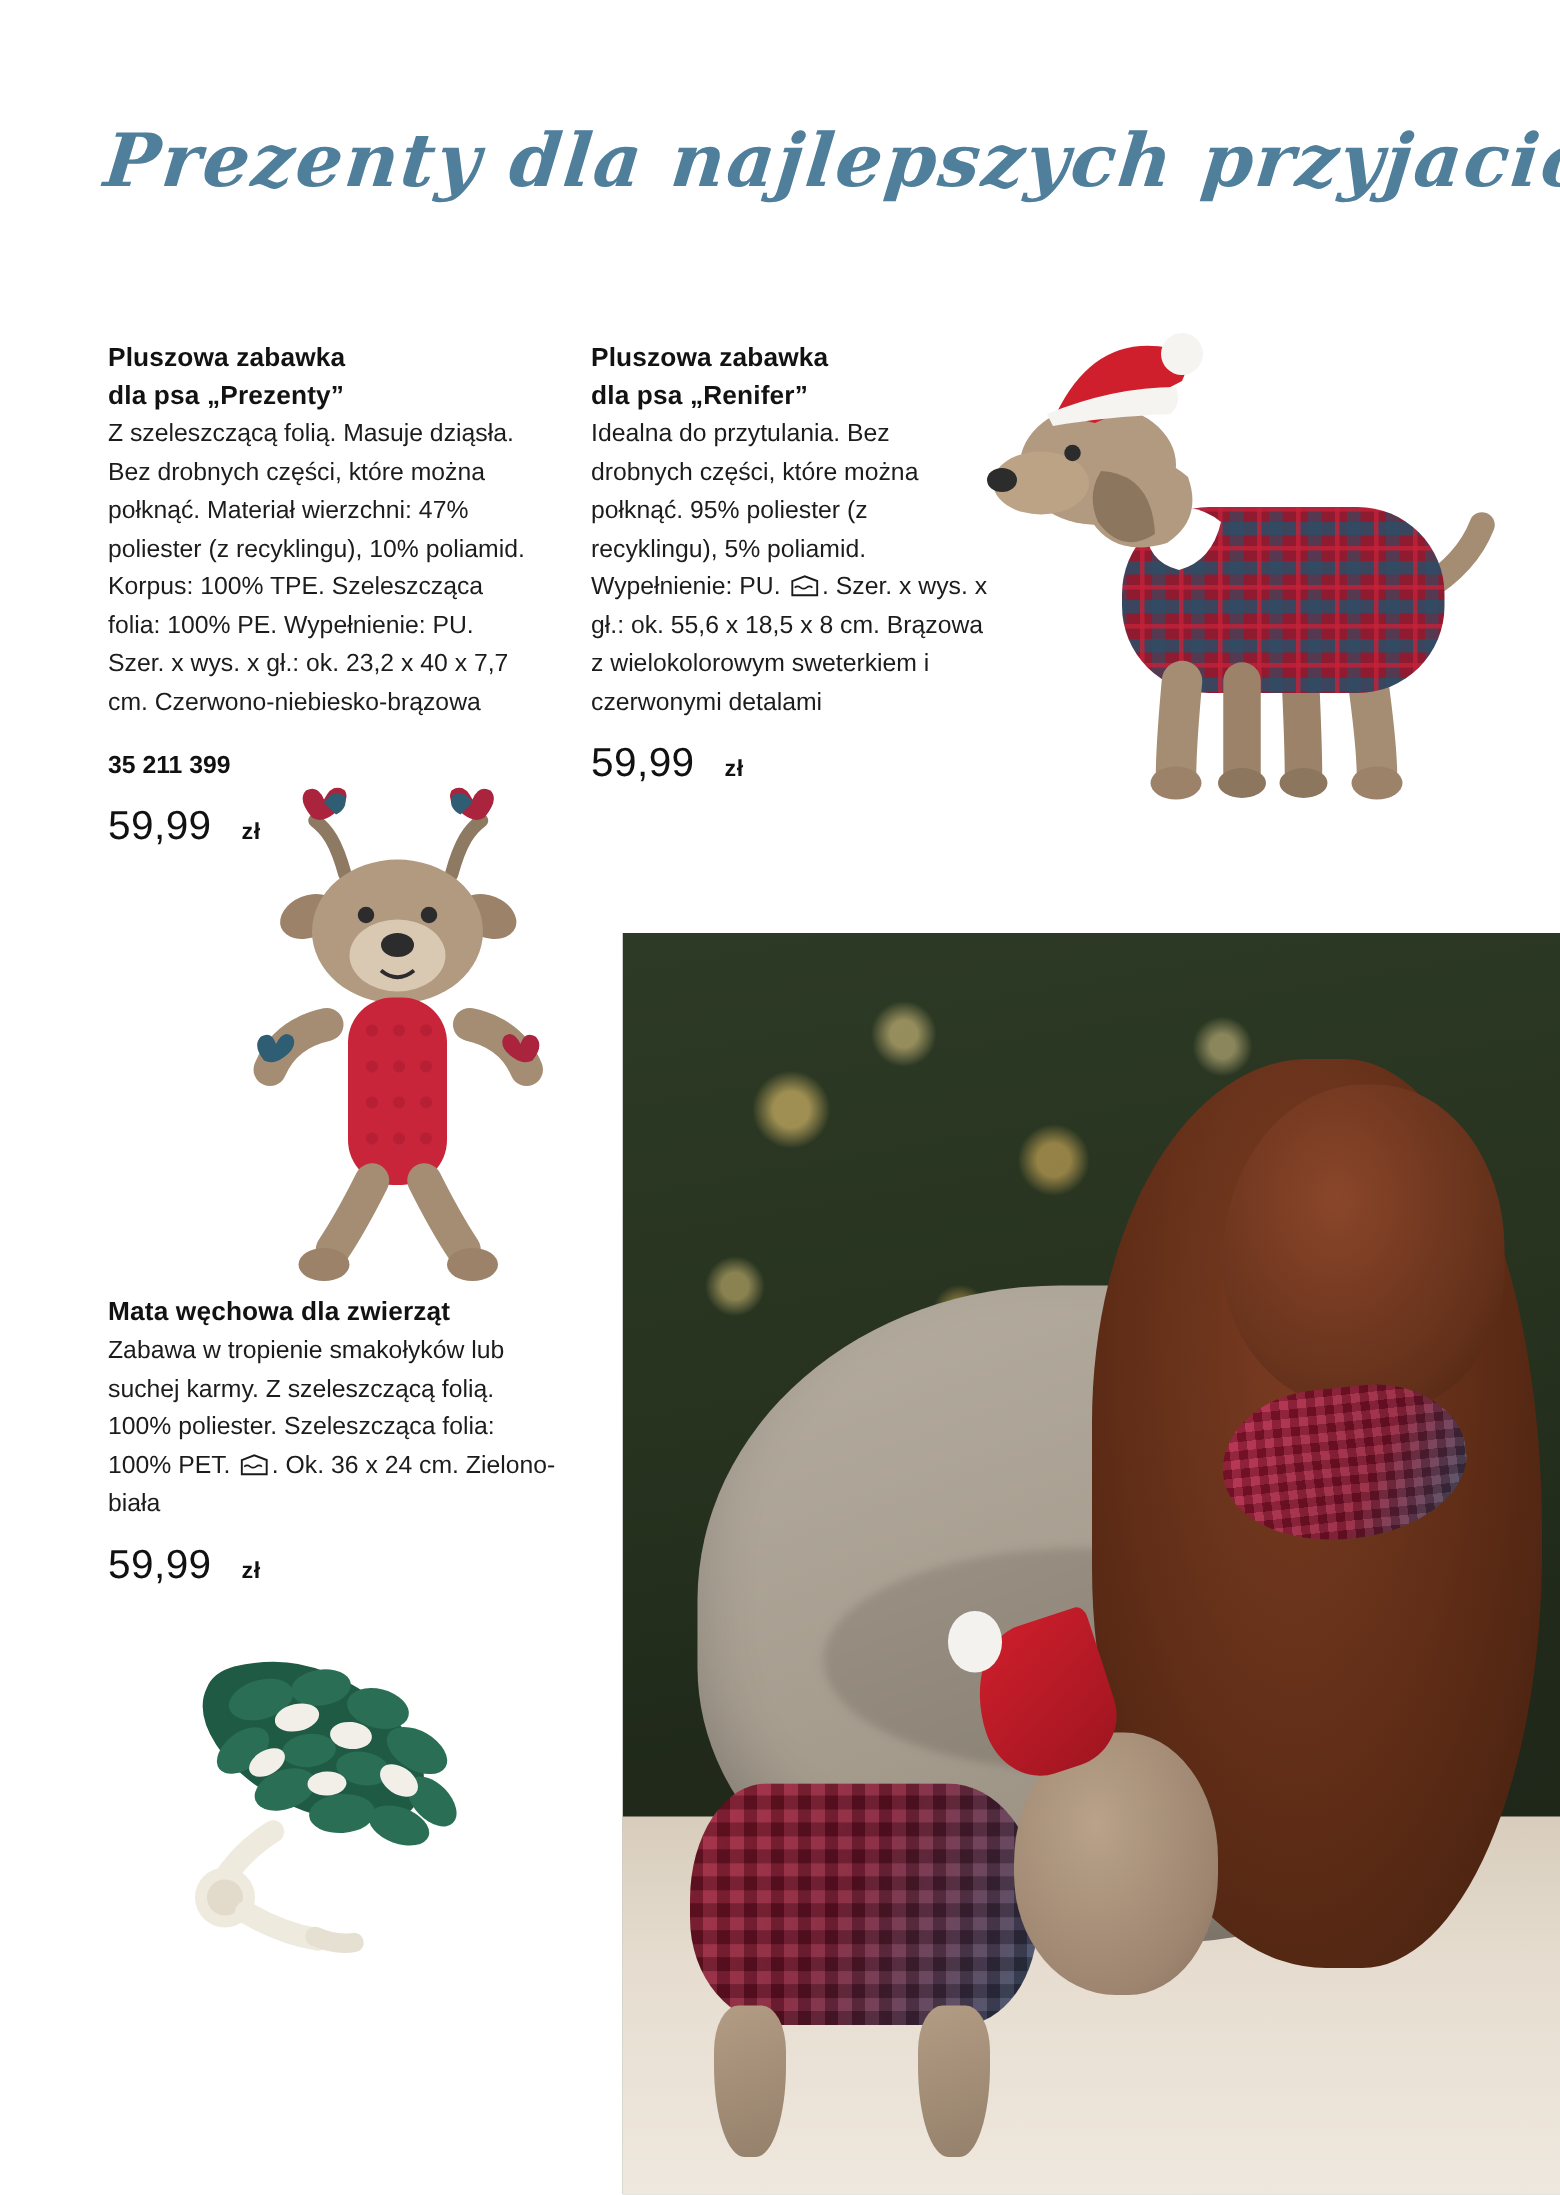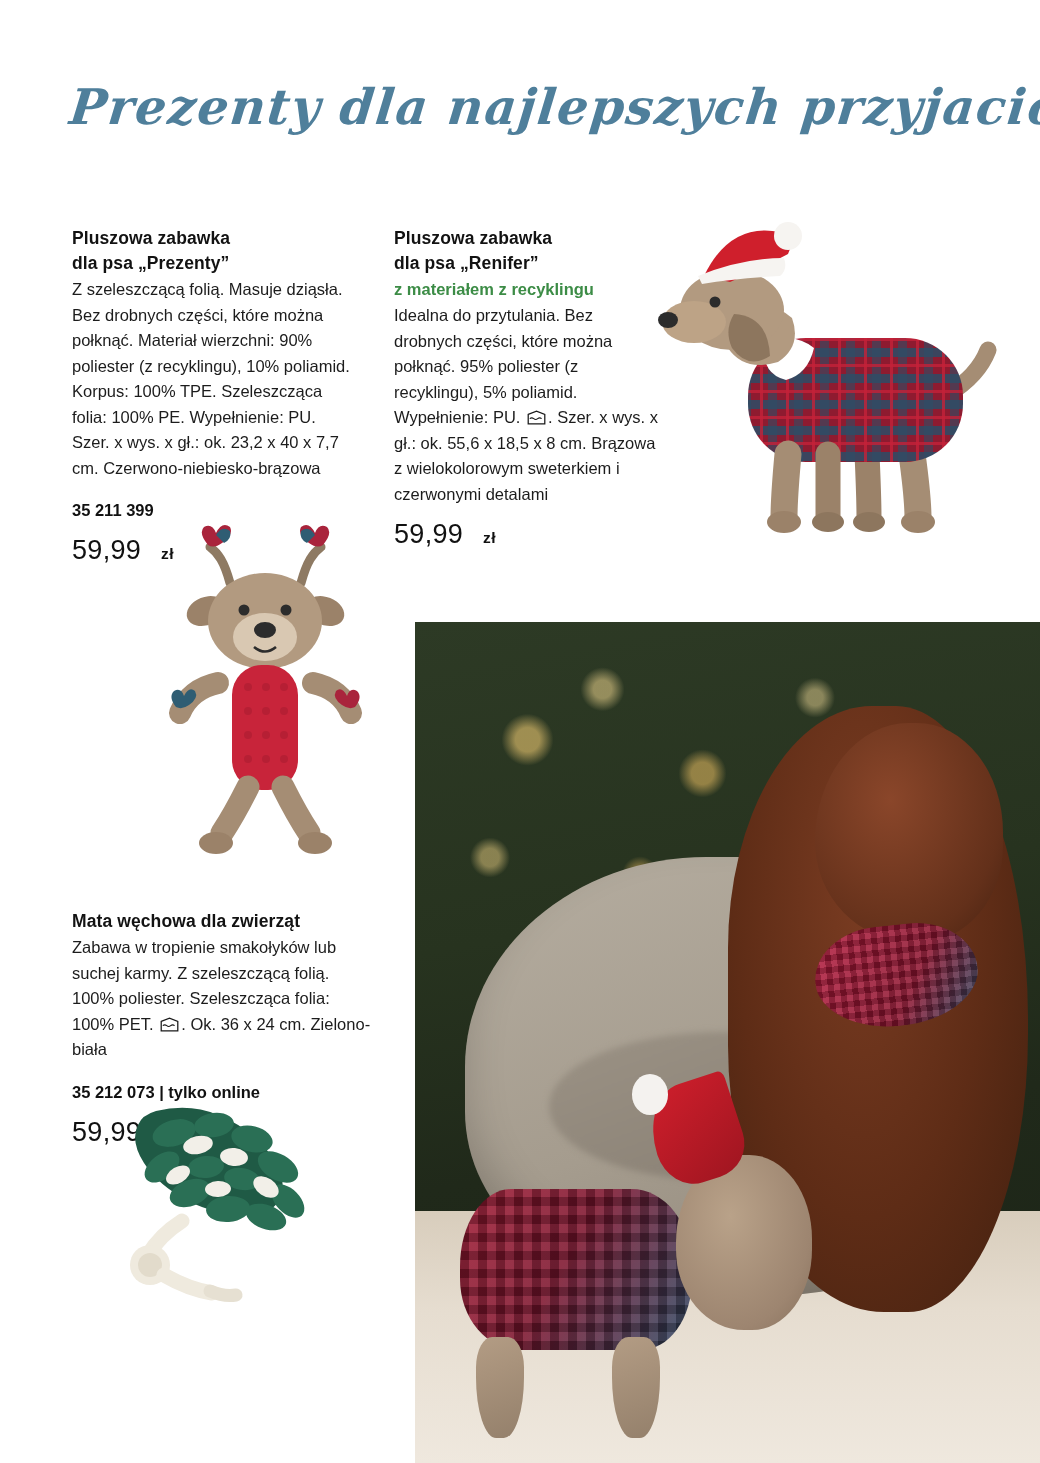--- a/index.html
+++ b/index.html
@@ -80,21 +80,21 @@
     display: inline-block;
     width: 19px;
     height: 15px;
     vertical-align: -2px;
     margin: 0 2px;
   }
 
   
   #block-renifer { left: 72px;  top: 205px; width: 280px; }
   #block-jamnik  { left: 394px; top: 205px; width: 265px; }
-  #block-mata    { left: 72px;  top: 888px; width: 300px; }
+  #block-mata    { left: 72px;  top: 841px; width: 300px; }
 
   
   .img-wrap { position: absolute; }
 
   #img-renifer { left: 158px; top: 525px; width: 215px; height: 345px; }
   #img-jamnik  { left: 612px; top: 218px; width: 405px; height: 400px; }
   #img-mata    { left: 78px;  top: 1105px; width: 300px; height: 215px; }
   #img-hero    { left: 415px; top: 622px; width: 625px; height: 841px; overflow: hidden; }
 
   .hero-bg {
@@ -241,33 +241,32 @@
 </head>
 <body>
 
 <div class="headline">Prezenty dla najlepszych przyjaciół</div>
 
 <div class="block" id="block-renifer">
   <div class="p-title">
     <span>Pluszowa zabawka</span><br>
     <span>dla psa „Prezenty”</span>
   </div>
-  <div class="p-desc">Z szeleszczącą folią. Masuje dziąsła. Bez drobnych części, które można połknąć. Materiał wierzchni: 90% poliester (z recyklingu), 10% poliamid. Korpus: 100% TPE. Szeleszcząca folia: 100% PE. Wypełnienie: PU. Szer. x wys. x gł.: ok. 23,2 x 40 x 7,7 cm. Czerwono-niebiesko-brązowa</div>
+  <div class="p-desc">Z szeleszczącą folią. Masuje dziąsła. Bez drobnych części, które można połknąć. Materiał wierzchni: 47% poliester (z recyklingu), 10% poliamid. Korpus: 100% TPE. Szeleszcząca folia: 100% PE. Wypełnienie: PU. Szer. x wys. x gł.: ok. 23,2 x 40 x 7,7 cm. Czerwono-niebiesko-brązowa</div>
   <div class="p-code">35 211 399</div>
   <div class="p-price">
     <span>59,99</span><span class="cur">zł</span>
   </div>
 </div>
 
 <div class="block" id="block-jamnik">
   <div class="p-title">
     <span>Pluszowa zabawka</span><br>
     <span>dla psa „Renifer”</span>
   </div>
-  <div class="p-sub-green">z materiałem z recyklingu</div>
   <div class="p-desc">
     <span>Idealna do przytulania. Bez drobnych części, które można połknąć. 95% poliester (z recyklingu), 5% poliamid. Wypełnienie: PU.</span>
     <svg class="wash-icon" viewBox="0 0 24 19" aria-hidden="true">
       <path d="M1.5 5.5 L12 1.5 L22.5 5.5 L22.5 17.5 L1.5 17.5 Z" fill="none" stroke="#1a1a1a" stroke-width="1.6"></path>
       <path d="M3.5 11 q2.5 -2 5 0 t5 0 t5 0" fill="none" stroke="#1a1a1a" stroke-width="1.4"></path>
     </svg><span>. Szer. x wys. x gł.: ok. 55,6 x 18,5 x 8 cm. Brązowa z wielokolorowym sweterkiem i czerwonymi detalami</span>
   </div>
   <div class="p-price">
     <span>59,99</span><span class="cur">zł</span>
   </div>
@@ -275,21 +274,20 @@
 
 <div class="block" id="block-mata">
   <div class="p-title">Mata węchowa dla zwierząt</div>
   <div class="p-desc">
     <span>Zabawa w tropienie smakołyków lub suchej karmy. Z szeleszczącą folią. 100% poliester. Szeleszcząca folia: 100% PET.</span>
     <svg class="wash-icon" viewBox="0 0 24 19" aria-hidden="true">
       <path d="M1.5 5.5 L12 1.5 L22.5 5.5 L22.5 17.5 L1.5 17.5 Z" fill="none" stroke="#1a1a1a" stroke-width="1.6"></path>
       <path d="M3.5 11 q2.5 -2 5 0 t5 0 t5 0" fill="none" stroke="#1a1a1a" stroke-width="1.4"></path>
     </svg><span>. Ok. 36 x 24 cm. Zielono-biała</span>
   </div>
-  <div class="p-code">35 212 073 | tylko online</div>
   <div class="p-price">
     <span>59,99</span><span class="cur">zł</span>
   </div>
 </div>
 
 <div class="img-wrap" id="img-renifer">
   <svg class="plush" viewBox="0 0 215 345" aria-hidden="true">
 
     <g stroke="#8e7a63" stroke-width="9" fill="none" stroke-linecap="round">
       <path d="M72 58 C66 36 60 28 52 22"></path>

